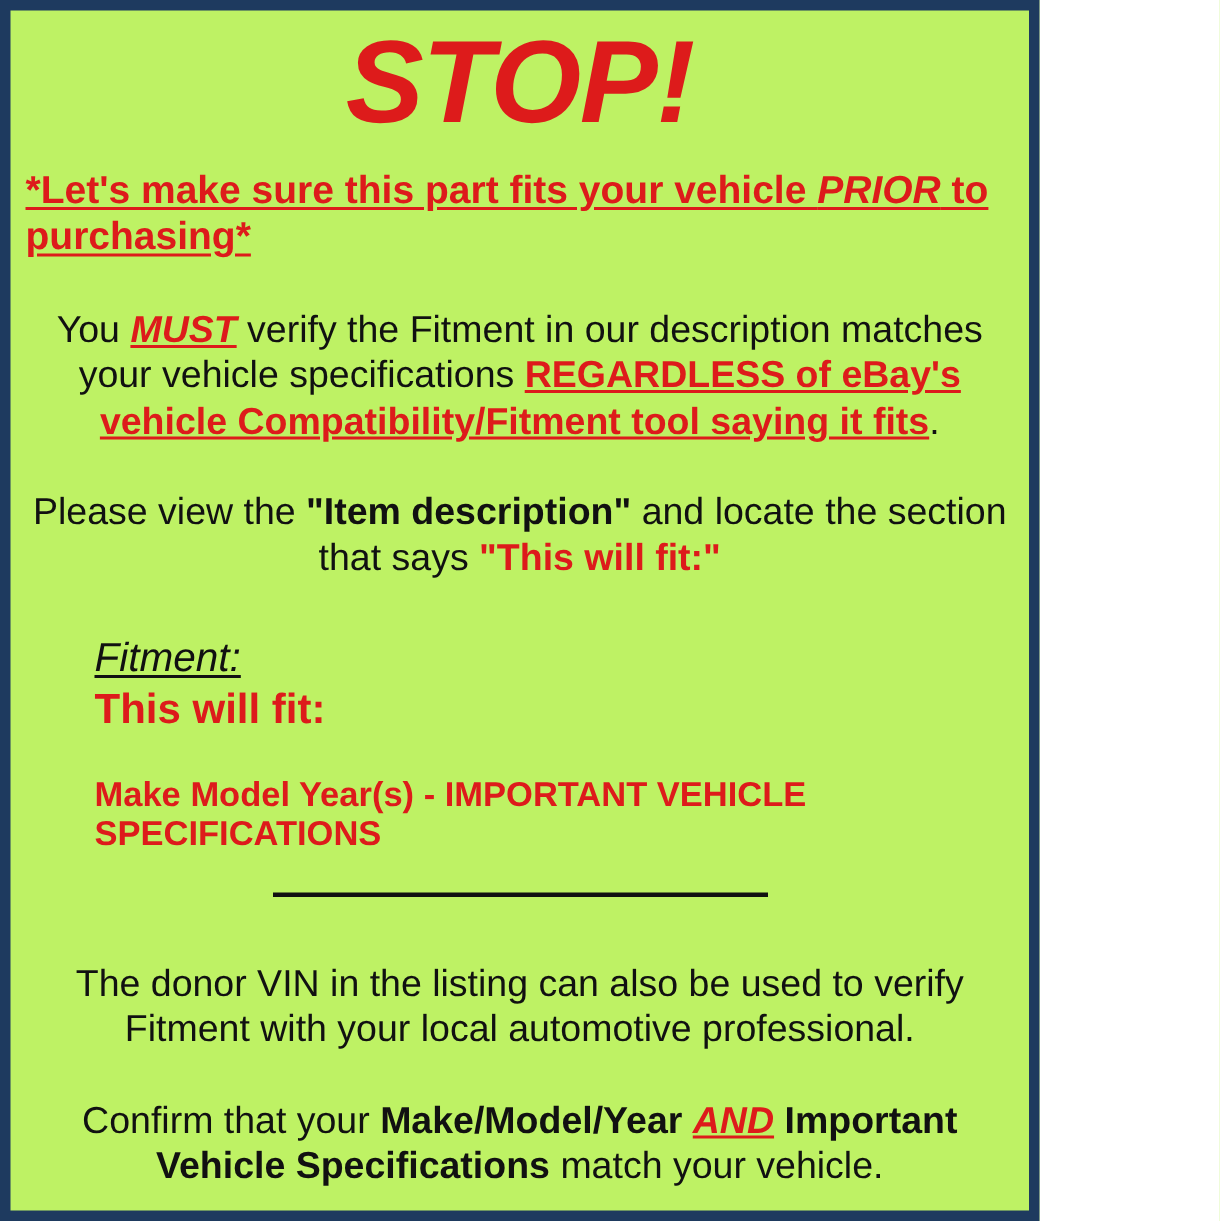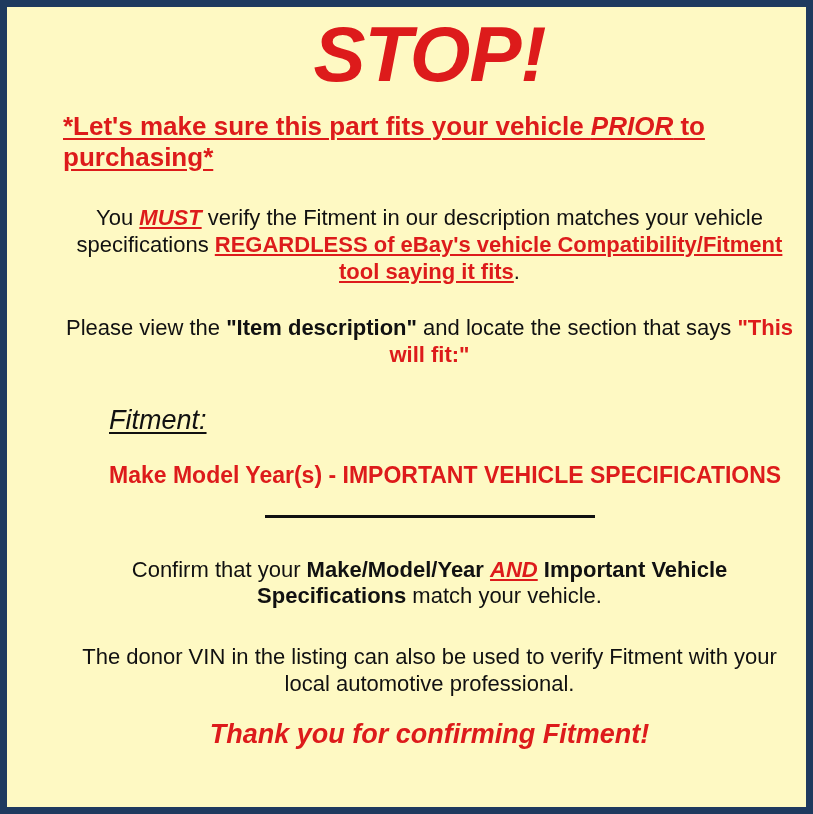--- a/index.html
+++ b/index.html
@@ -7,27 +7,26 @@
     margin: 0;
     padding: 0;
     background: #ffffff;
   }
   body {
     font-family: "Liberation Sans", sans-serif;
   }
 
   #notice-card {
     position: relative;
-    width: 813px;
+    width: 693px;
     height: 814px;
     box-sizing: border-box;
-    background: #fef9c3;
+    background: #bef264;
     border: 7px solid #1e3a5f;
     overflow: hidden;
-    padding-left: 46px;
   }
 
   #notice-body {
     box-sizing: border-box;
     width: 100%;
     height: 100%;
     padding: 0 10px;
     display: block;
   }
 
@@ -54,21 +53,21 @@
     color: #dd1b1b;
     text-decoration: underline;
     text-underline-offset: 3px;
   }
   .subhead .ital { font-style: italic; }
 
   
   .para {
     margin: 0;
     text-align: center;
-    font-size: 22px;
+    font-size: 25px;
     line-height: 1.22;
     color: #111111;
     font-weight: normal;
   }
   .para-1 { margin-top: 32px; }
   .para-2 { margin-top: 30px; }
   .para-confirm { margin-top: 30px; }
   .para-vin { margin-top: 34px; }
 
   
@@ -141,27 +140,28 @@
     <div class="headline">STOP!</div>
 
     <div class="subhead"><span>*Let's make sure this part fits your vehicle </span><span class="ital">PRIOR</span><span> to purchasing*</span></div>
 
     <p class="para para-1"><span>You </span><span class="rbiu">MUST</span><span> verify the Fitment in our description matches your vehicle specifications </span><span class="rbu">REGARDLESS of eBay's vehicle Compatibility/Fitment tool saying it fits</span><span>.</span></p>
 
     <p class="para para-2"><span>Please view the </span><span class="b">"Item description"</span><span> and locate the section that says </span><span class="rb">"This will fit:"</span></p>
 
     <div class="example-block">
       <div class="example-label">Fitment:</div>
+      <div class="example-fit">This will fit:</div>
       <div class="example-spec">Make Model Year(s) - IMPORTANT VEHICLE SPECIFICATIONS</div>
     </div>
 
     <div class="divider-wrap">
       <span class="divider-line"></span>
     </div>
 
+    <p class="para para-vin">The donor VIN in the listing can also be used to verify Fitment with your local automotive professional.</p>
+
     <p class="para para-confirm"><span>Confirm that your </span><span class="b">Make/Model/Year</span><span> </span><span class="rbiu">AND</span><span> </span><span class="b">Important Vehicle Specifications</span><span> match your vehicle.</span></p>
-
-    <p class="para para-vin">The donor VIN in the listing can also be used to verify Fitment with your local automotive professional.</p>
 
     <p class="closing">Thank you for confirming Fitment!</p>
 
   </div>
 </div>
 
 </body></html>

